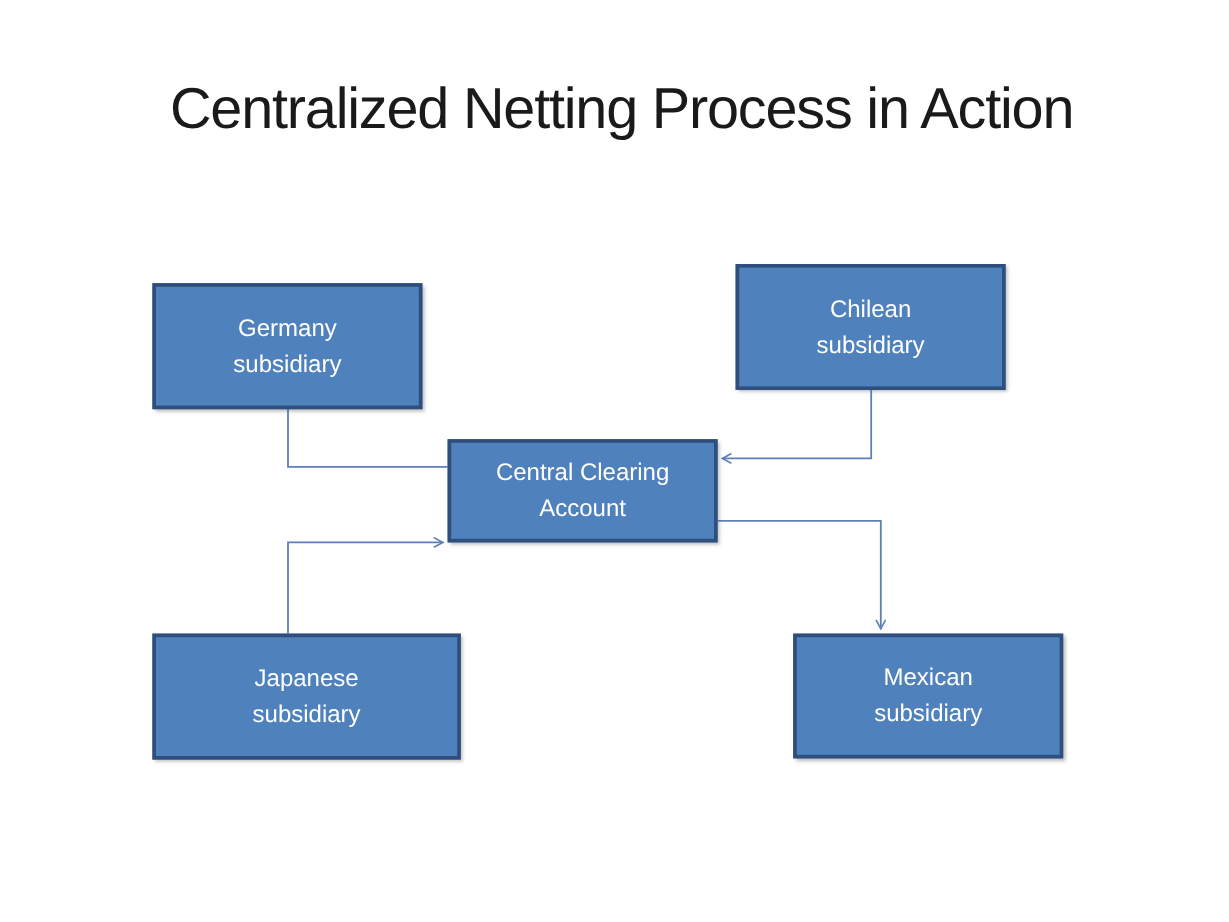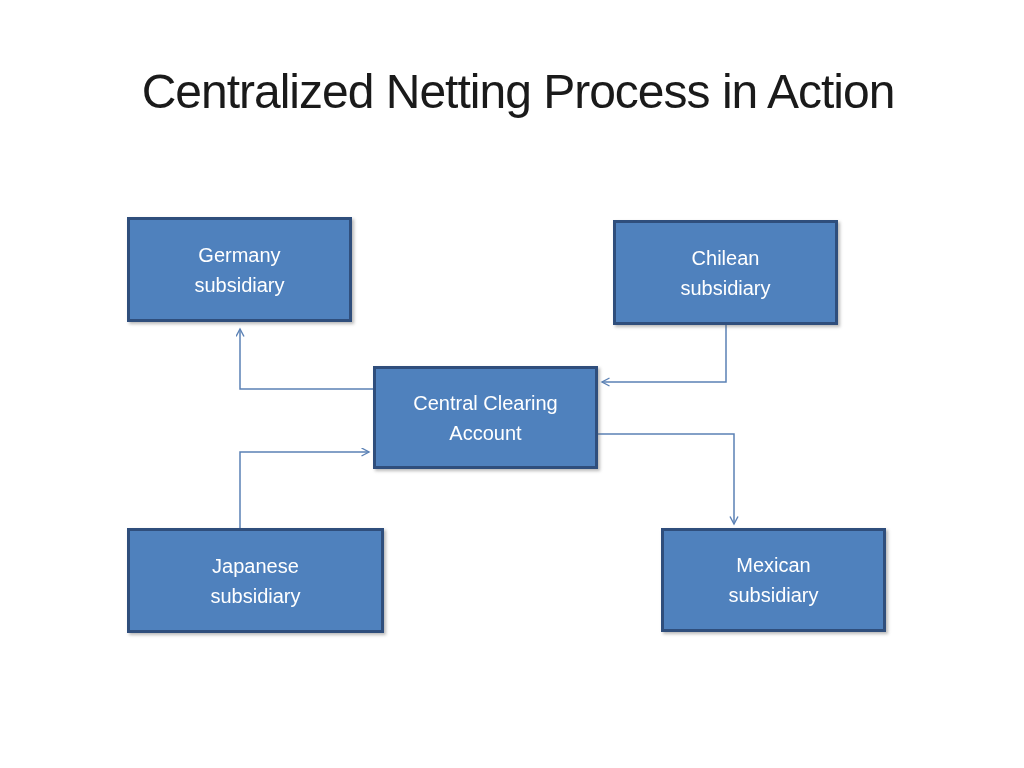--- a/index.html
+++ b/index.html
@@ -48,23 +48,23 @@
     align-items: center;
     justify-content: center;
     text-align: center;
   }
   .node-label {
     color: #ffffff;
     font-size: 20px;
     line-height: 30px;
     white-space: pre-line;
   }
-  .node-germany  { left: 127px; top: 217px; width: 225px; height: 105px; }
+  .node-germany  { left: 127px; top: 236px; width: 225px; height: 105px; }
   .node-chilean  { left: 613px; top: 220px; width: 225px; height: 105px; }
-  .node-central  { left: 373px; top: 366px; width: 225px; height: 103px; }
+  .node-central  { left: 373px; top: 366px; width: 225px; height: 86px; }
   .node-japanese { left: 127px; top: 528px; width: 257px; height: 105px; }
   .node-mexican  { left: 621px; top: 528px; width: 225px; height: 104px; margin-left: 40px; }
 </style>
 </head>
 <body>
 
 <div class="slide">
   <h1 class="title">Centralized Netting Process in Action</h1>
 
   <div class="canvas">

